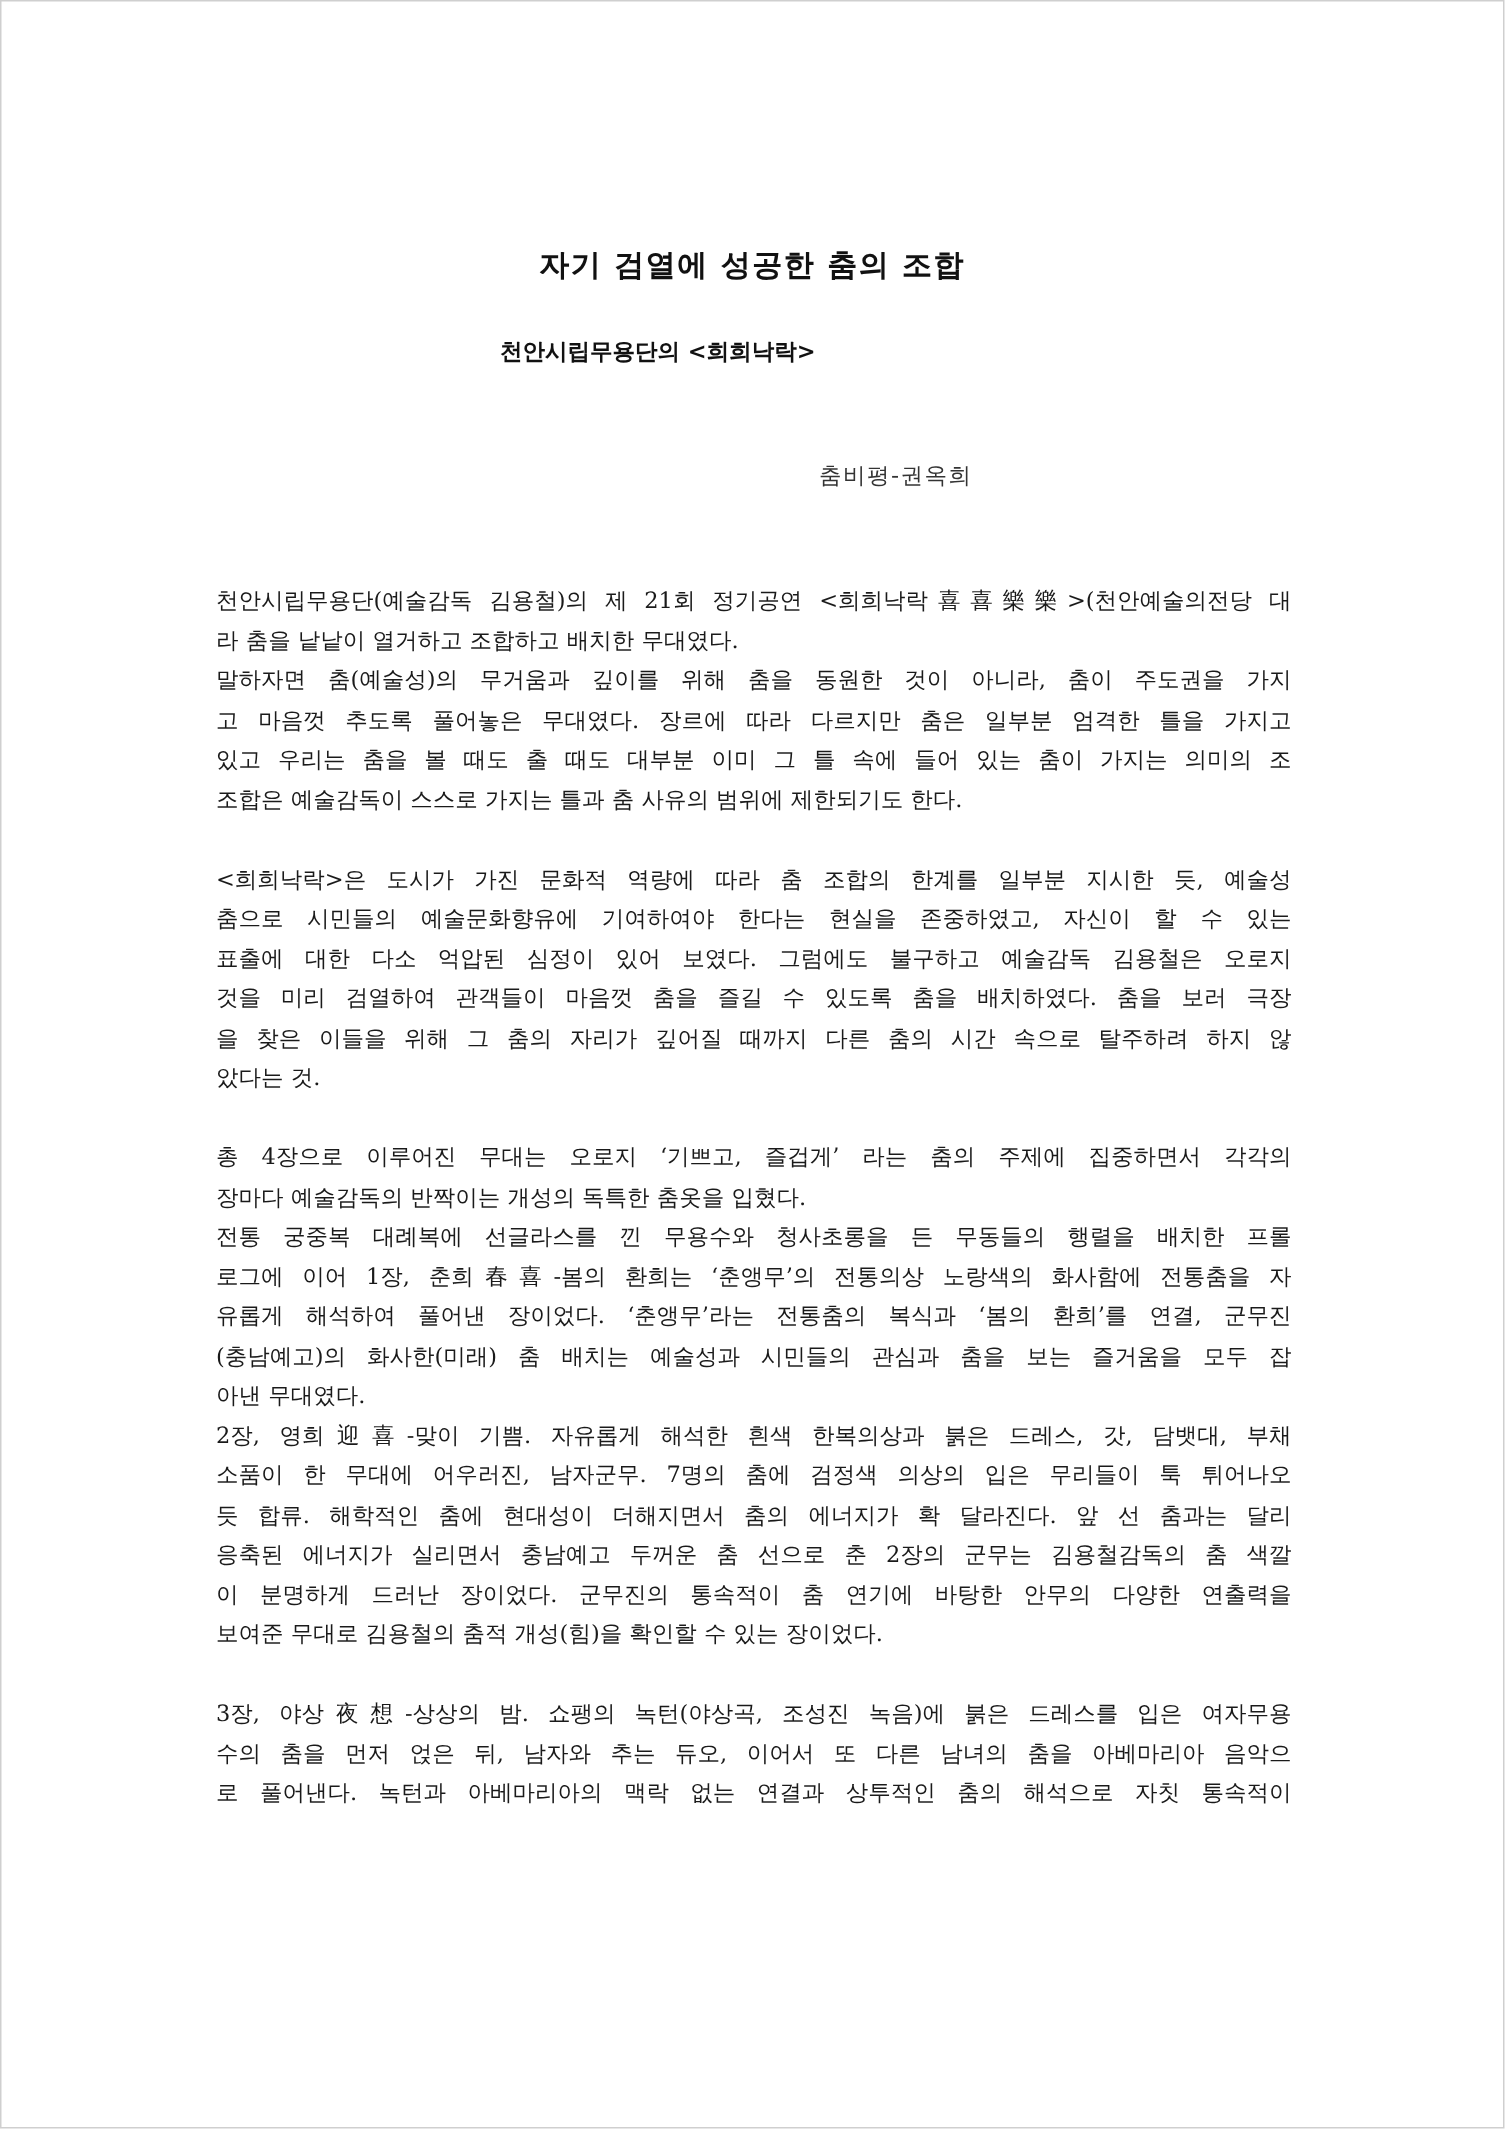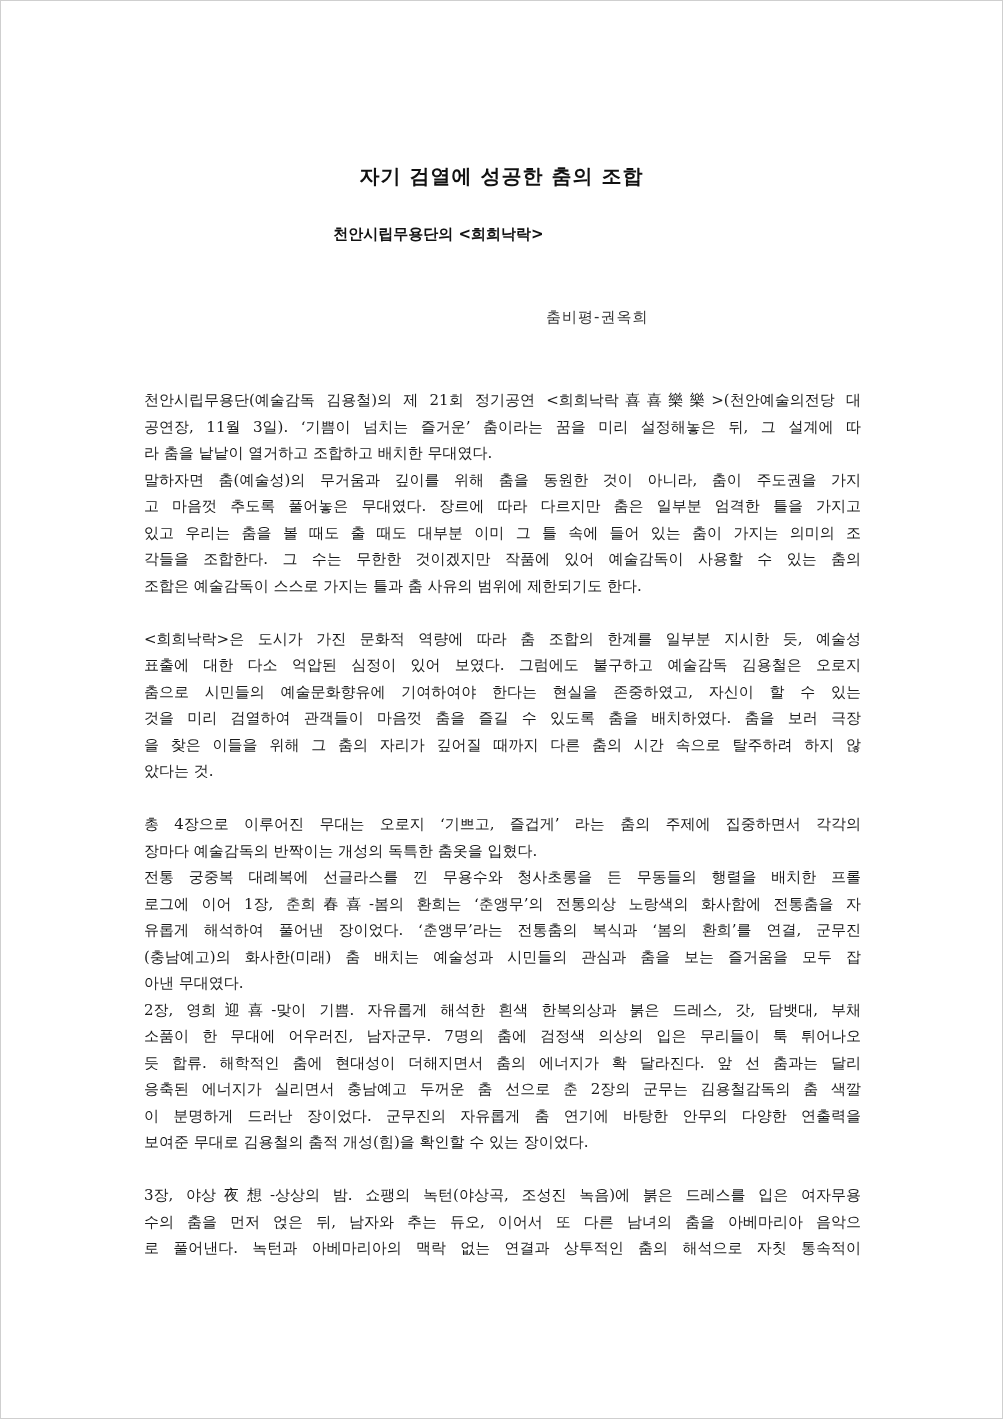--- a/index.html
+++ b/index.html
@@ -66,37 +66,35 @@
 
 <div class="page">
   <div class="title">자기 검열에 성공한 춤의 조합</div>
   <div class="subtitle">천안시립무용단의 &lt;희희낙락&gt;</div>
   <div class="byline">춤비평-권옥희</div>
 
   <div class="body">
 
     <div>
       <span class="line"> 천안시립무용단(예술감독 김용철)의 제 21회 정기공연 &lt;희희낙락喜喜樂樂&gt;(천안예술의전당 대</span>
-      <span class="line">공연장, 11월 3일). ‘기쁨이 넘치는 즐거운’ 춤이라는 꿈을 미리 설정해놓은 뒤, 그 설계에 따</span>
       <span class="line last">라 춤을 낱낱이 열거하고 조합하고 배치한 무대였다.</span>
     </div>
 
     <div>
       <span class="line"> 말하자면 춤(예술성)의 무거움과 깊이를 위해 춤을 동원한 것이 아니라, 춤이 주도권을 가지</span>
       <span class="line">고 마음껏 추도록 풀어놓은 무대였다. 장르에 따라 다르지만 춤은 일부분 엄격한 틀을 가지고</span>
       <span class="line">있고 우리는 춤을 볼 때도 출 때도 대부분 이미 그 틀 속에 들어 있는 춤이 가지는 의미의 조</span>
-      <span class="line">각들을 조합한다. 그 수는 무한한 것이겠지만 작품에 있어 예술감독이 사용할 수 있는 춤의</span>
       <span class="line last">조합은 예술감독이 스스로 가지는 틀과 춤 사유의 범위에 제한되기도 한다.</span>
     </div>
     <span class="blank"></span>
 
     <div>
       <span class="line"> &lt;희희낙락&gt;은 도시가 가진 문화적 역량에 따라 춤 조합의 한계를 일부분 지시한 듯, 예술성</span>
+      <span class="line">춤으로 시민들의 예술문화향유에 기여하여야 한다는 현실을 존중하였고, 자신이 할 수 있는</span>
       <span class="line">표출에 대한 다소 억압된 심정이 있어 보였다. 그럼에도 불구하고 예술감독 김용철은 오로지</span>
-      <span class="line">춤으로 시민들의 예술문화향유에 기여하여야 한다는 현실을 존중하였고, 자신이 할 수 있는</span>
       <span class="line">것을 미리 검열하여 관객들이 마음껏 춤을 즐길 수 있도록 춤을 배치하였다. 춤을 보러 극장</span>
       <span class="line">을 찾은 이들을 위해 그 춤의 자리가 깊어질 때까지 다른 춤의 시간 속으로 탈주하려 하지 않</span>
       <span class="line last">았다는 것.</span>
     </div>
     <span class="blank"></span>
 
     <div>
       <span class="line">  총 4장으로 이루어진 무대는 오로지 ‘기쁘고, 즐겁게’ 라는 춤의 주제에 집중하면서 각각의</span>
       <span class="line last">장마다 예술감독의 반짝이는 개성의 독특한 춤옷을 입혔다.</span>
     </div>
@@ -107,21 +105,21 @@
       <span class="line">유롭게 해석하여 풀어낸 장이었다. ‘춘앵무’라는 전통춤의 복식과 ‘봄의 환희’를 연결, 군무진</span>
       <span class="line">(충남예고)의 화사한(미래) 춤 배치는 예술성과 시민들의 관심과 춤을 보는 즐거움을 모두 잡</span>
       <span class="line last">아낸 무대였다.</span>
     </div>
 
     <div>
       <span class="line"> 2장, 영희迎喜-맞이 기쁨. 자유롭게 해석한 흰색 한복의상과 붉은 드레스, 갓, 담뱃대, 부채</span>
       <span class="line">소품이 한 무대에 어우러진, 남자군무. 7명의 춤에 검정색 의상의 입은 무리들이 툭 튀어나오</span>
       <span class="line">듯 합류. 해학적인 춤에 현대성이 더해지면서 춤의 에너지가 확 달라진다. 앞 선 춤과는 달리</span>
       <span class="line">응축된 에너지가 실리면서 충남예고 두꺼운 춤 선으로 춘 2장의 군무는 김용철감독의 춤 색깔</span>
-      <span class="line">이 분명하게 드러난 장이었다. 군무진의 자유롭게 춤 연기에 바탕한 안무의 다양한 연출력을</span>
+      <span class="line">이 분명하게 드러난 장이었다. 군무진의 통속적이 춤 연기에 바탕한 안무의 다양한 연출력을</span>
       <span class="line last">보여준 무대로 김용철의 춤적 개성(힘)을 확인할 수 있는 장이었다.</span>
     </div>
     <span class="blank"></span>
 
     <div>
       <span class="line"> 3장, 야상夜想-상상의 밤. 쇼팽의 녹턴(야상곡, 조성진 녹음)에 붉은 드레스를 입은 여자무용</span>
       <span class="line">수의 춤을 먼저 얹은 뒤, 남자와 추는 듀오, 이어서 또 다른 남녀의 춤을 아베마리아 음악으</span>
       <span class="line">로 풀어낸다. 녹턴과 아베마리아의 맥락 없는 연결과 상투적인 춤의 해석으로 자칫 통속적이</span>
     </div>
   </div>

